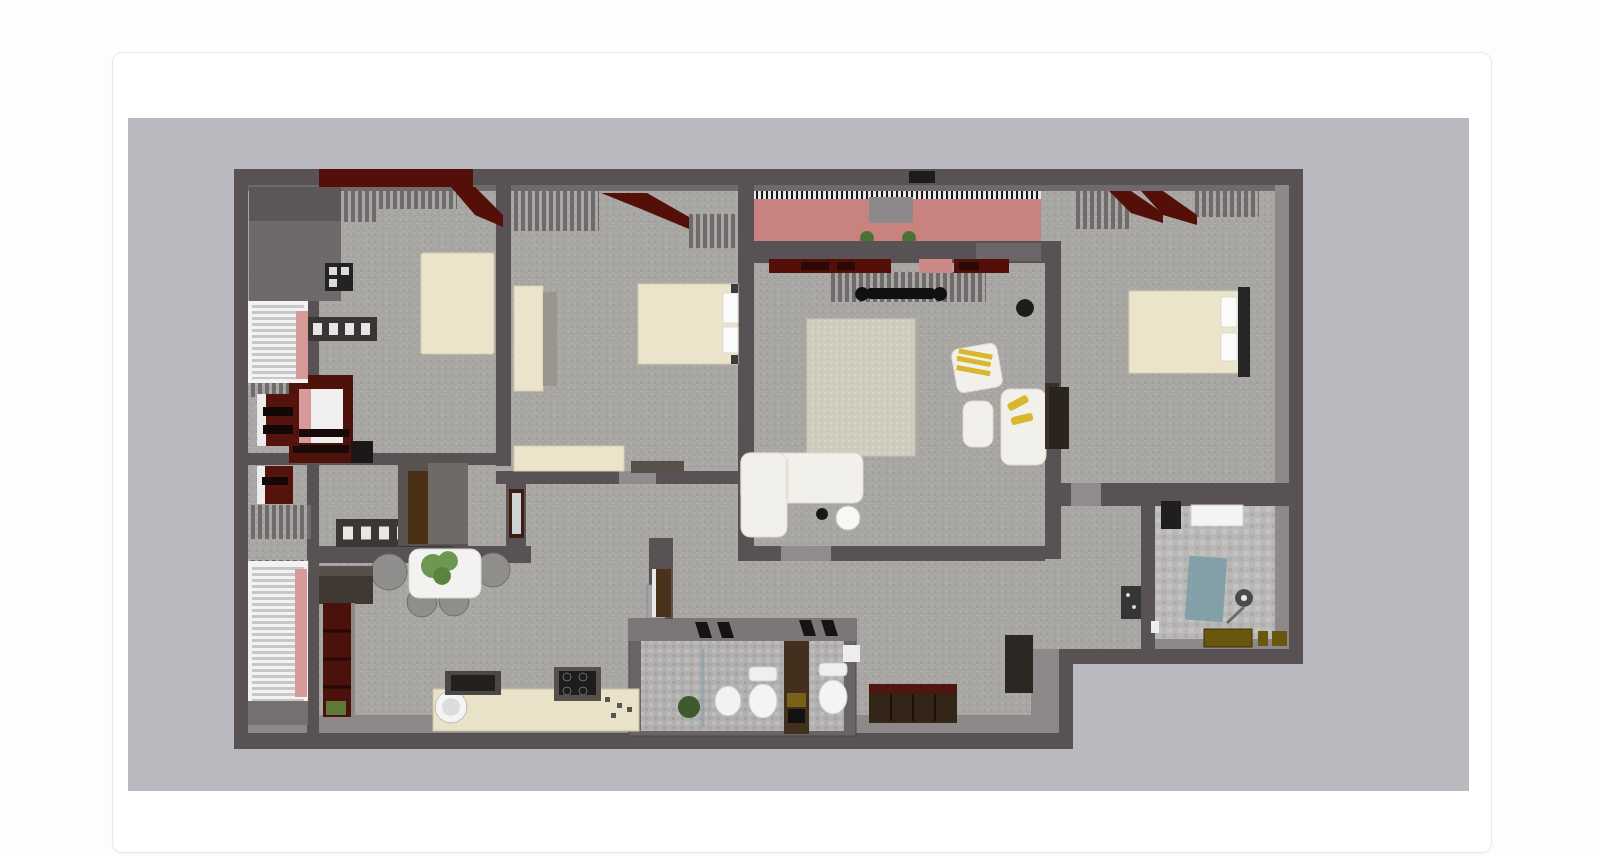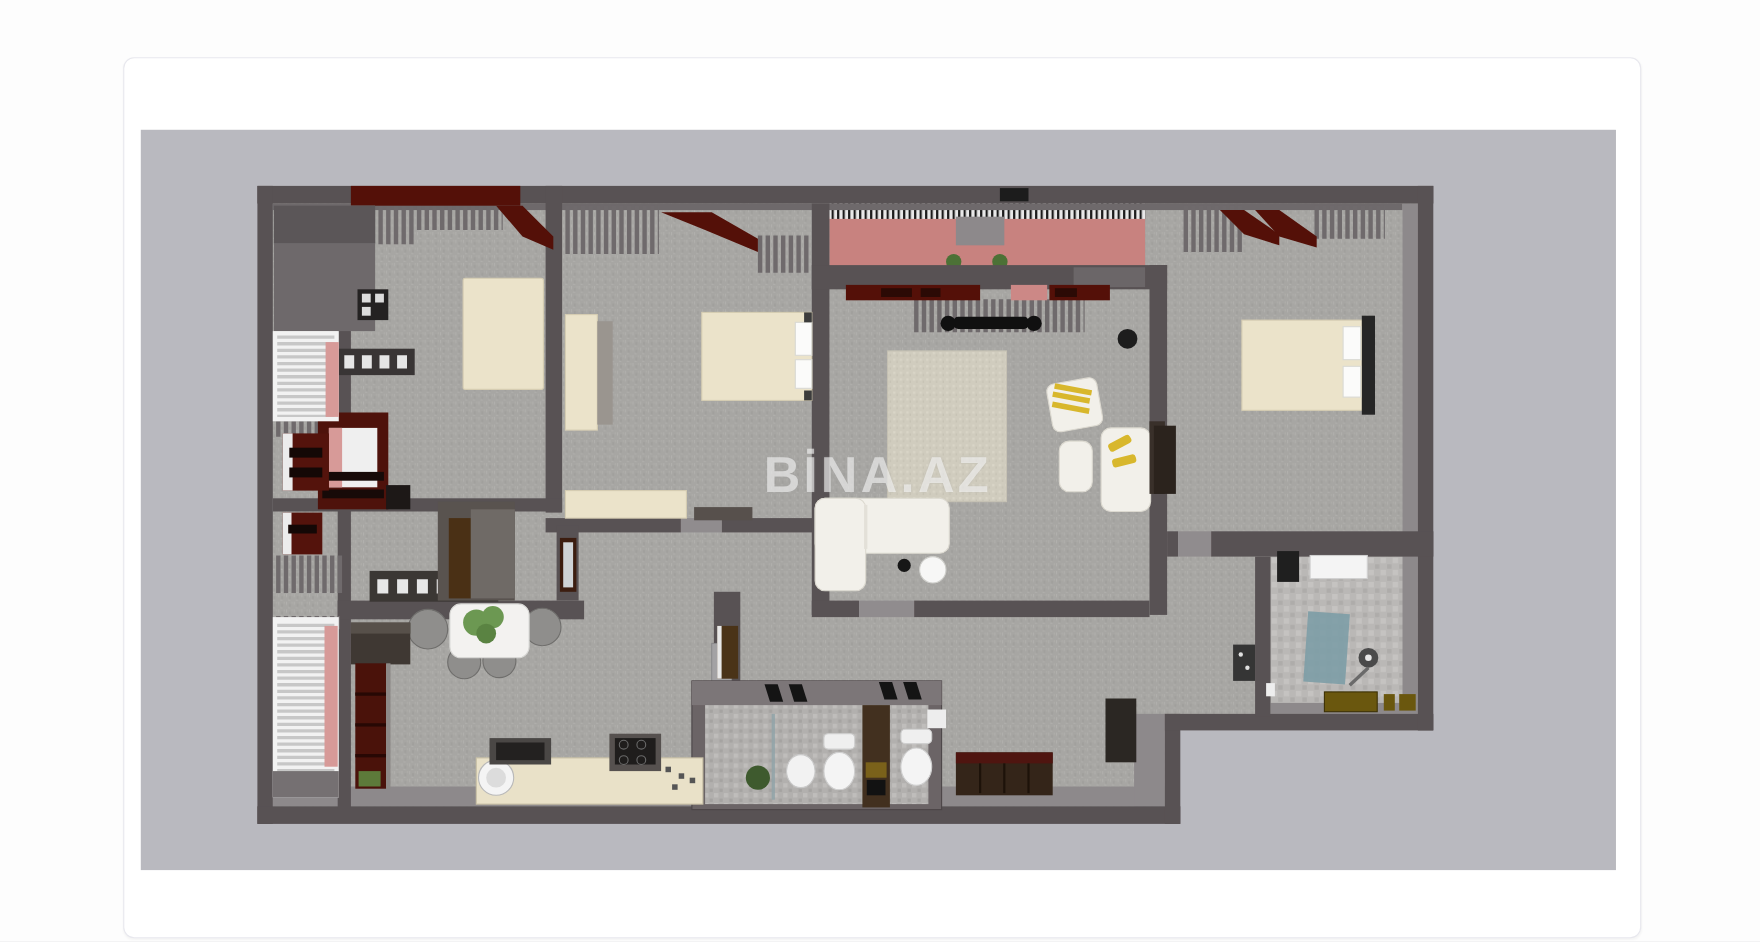--- a/index.html
+++ b/index.html
@@ -305,15 +305,14 @@
         <rect x="511" y="492" width="9" height="41" fill="#cfd3d6"></rect>
         <rect x="868" y="683" width="88" height="39" fill="#342519"></rect>
         <rect x="868" y="683" width="88" height="10" fill="#4f1510"></rect>
         <line x1="890" y1="693" x2="890" y2="720" stroke="#1d1209" stroke-width="2"></line>
         <line x1="912" y1="693" x2="912" y2="720" stroke="#1d1209" stroke-width="2"></line>
         <line x1="934" y1="693" x2="934" y2="720" stroke="#1d1209" stroke-width="2"></line>
         <rect x="1004" y="634" width="28" height="58" fill="#2b2723"></rect>
       </g>
     </svg>
 
-    <div class="watermark">BİNA.AZ</div>
   </div>
 </div>
 
 </body></html>

